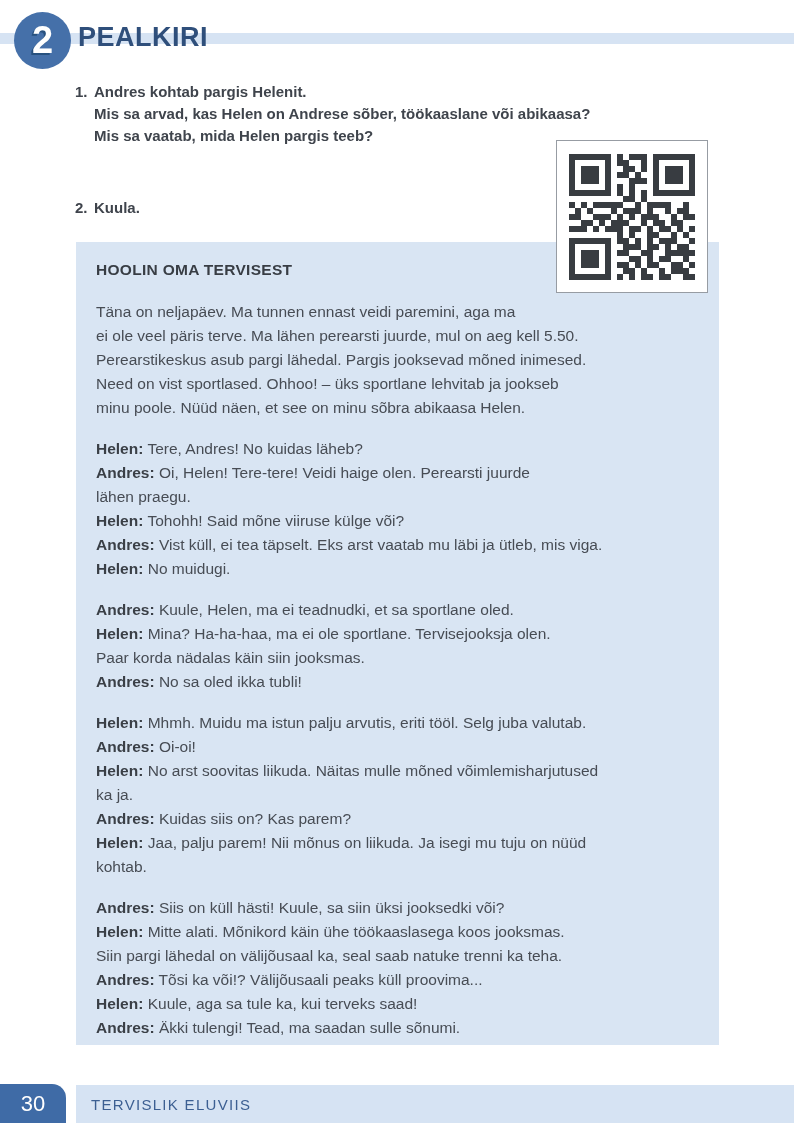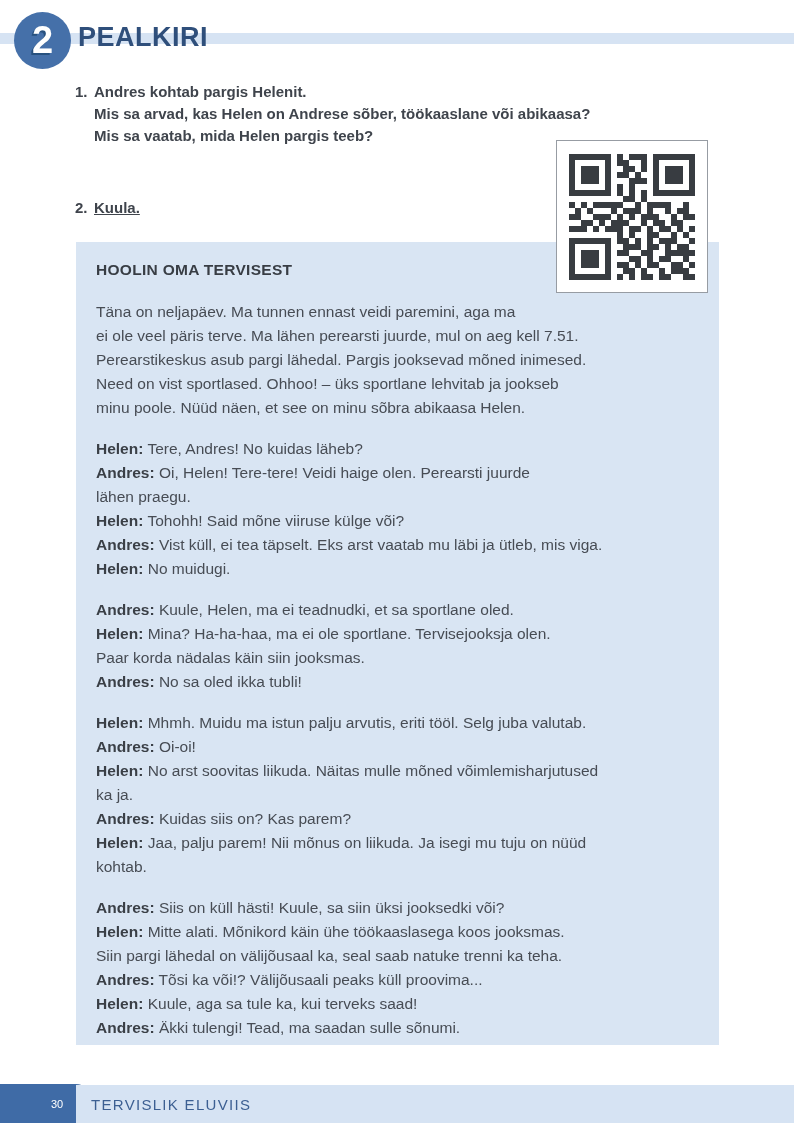--- a/index.html
+++ b/index.html
@@ -16,21 +16,21 @@
     font-size:38px;font-weight:bold;z-index:2;
     text-shadow:-2px 2px 0 #27517f;
   }
   .page-title{
     position:absolute;left:78px;top:22px;margin:0;z-index:2;
     font-size:27px;font-weight:bold;color:#2f4f7b;letter-spacing:0.5px;
   }
   
   .tasks{position:absolute;left:75px;top:81px;width:630px;color:#3f444c;font-size:15px;font-weight:bold;}
   .task{padding-left:19px;}
-  .task + .task{margin-top:50px;text-decoration:underline;}
+  .task + .task{margin-top:50px;}
   .task-line{line-height:22px;}
   .task-number{display:inline-block;width:19px;margin-left:-19px;}
   
   .qr-box{
     position:absolute;left:556px;top:140px;width:152px;height:153px;box-sizing:border-box;
     background:#ffffff;border:1px solid #979ca3;z-index:3;
     display:flex;align-items:center;justify-content:center;
   }
   .qr-box svg{display:block;}
   
@@ -39,22 +39,22 @@
     background:#d9e5f3;padding:19px 20px;
   }
   .reading-title{margin:0;font-size:15.5px;font-weight:bold;color:#383d44;letter-spacing:0.3px;}
   .block{margin-top:17px;}
   .block.paragraph{margin-top:21px;}
   .line{font-size:15.5px;line-height:24px;color:#474c54;}
   .line strong{font-weight:bold;color:#3a3f46;}
   
   .page-number-tab{
     position:absolute;left:0;top:1084px;width:66px;height:39px;background:#3f6ba6;
-    border-radius:0 14px 0 0;color:#ffffff;font-size:11px;
-    display:flex;align-items:center;justify-content:center;padding-left:24px;
+    border-radius:0 14px 0 0;color:#ffffff;font-size:22px;
+    display:flex;align-items:center;justify-content:center;
   }
   .footer-bar{
     position:absolute;left:76px;top:1085px;width:718px;height:38px;background:#d6e3f3;
     display:flex;align-items:center;
   }
   .footer-chapter{margin-left:15px;font-size:15px;letter-spacing:1.3px;color:#3c5f92;}
 </style>
 </head>
 <body>
 
@@ -324,21 +324,21 @@
         <rect x="19" y="20" width="1" height="1" fill="#383c41"></rect>
         <rect x="20" y="20" width="1" height="1" fill="#383c41"></rect>
       </svg>
   </div>
 
   <section class="reading-box">
     <h2 class="reading-title">HOOLIN OMA TERVISEST</h2>
     <div id="reading-content">
         <div class="block paragraph">
           <div class="line">Täna on neljapäev. Ma tunnen ennast veidi paremini, aga ma</div>
-          <div class="line">ei ole veel päris terve. Ma lähen perearsti juurde, mul on aeg kell 7.51.</div>
+          <div class="line">ei ole veel päris terve. Ma lähen perearsti juurde, mul on aeg kell 5.50.</div>
           <div class="line">Perearstikeskus asub pargi lähedal. Pargis jooksevad mõned inimesed.</div>
           <div class="line">Need on vist sportlased. Ohhoo! – üks sportlane lehvitab ja jookseb</div>
           <div class="line">minu poole. Nüüd näen, et see on minu sõbra abikaasa Helen.</div>
         </div>
         <div class="block dialogue">
           <div class="line"><strong>Helen:</strong> Tere, Andres! No kuidas läheb?</div>
           <div class="line"><strong>Andres:</strong> Oi, Helen! Tere-tere! Veidi haige olen. Perearsti juurde</div>
           <div class="line">lähen praegu.</div>
           <div class="line"><strong>Helen:</strong> Tohohh! Said mõne viiruse külge või?</div>
           <div class="line"><strong>Andres:</strong> Vist küll, ei tea täpselt. Eks arst vaatab mu läbi ja ütleb, mis viga.</div>

